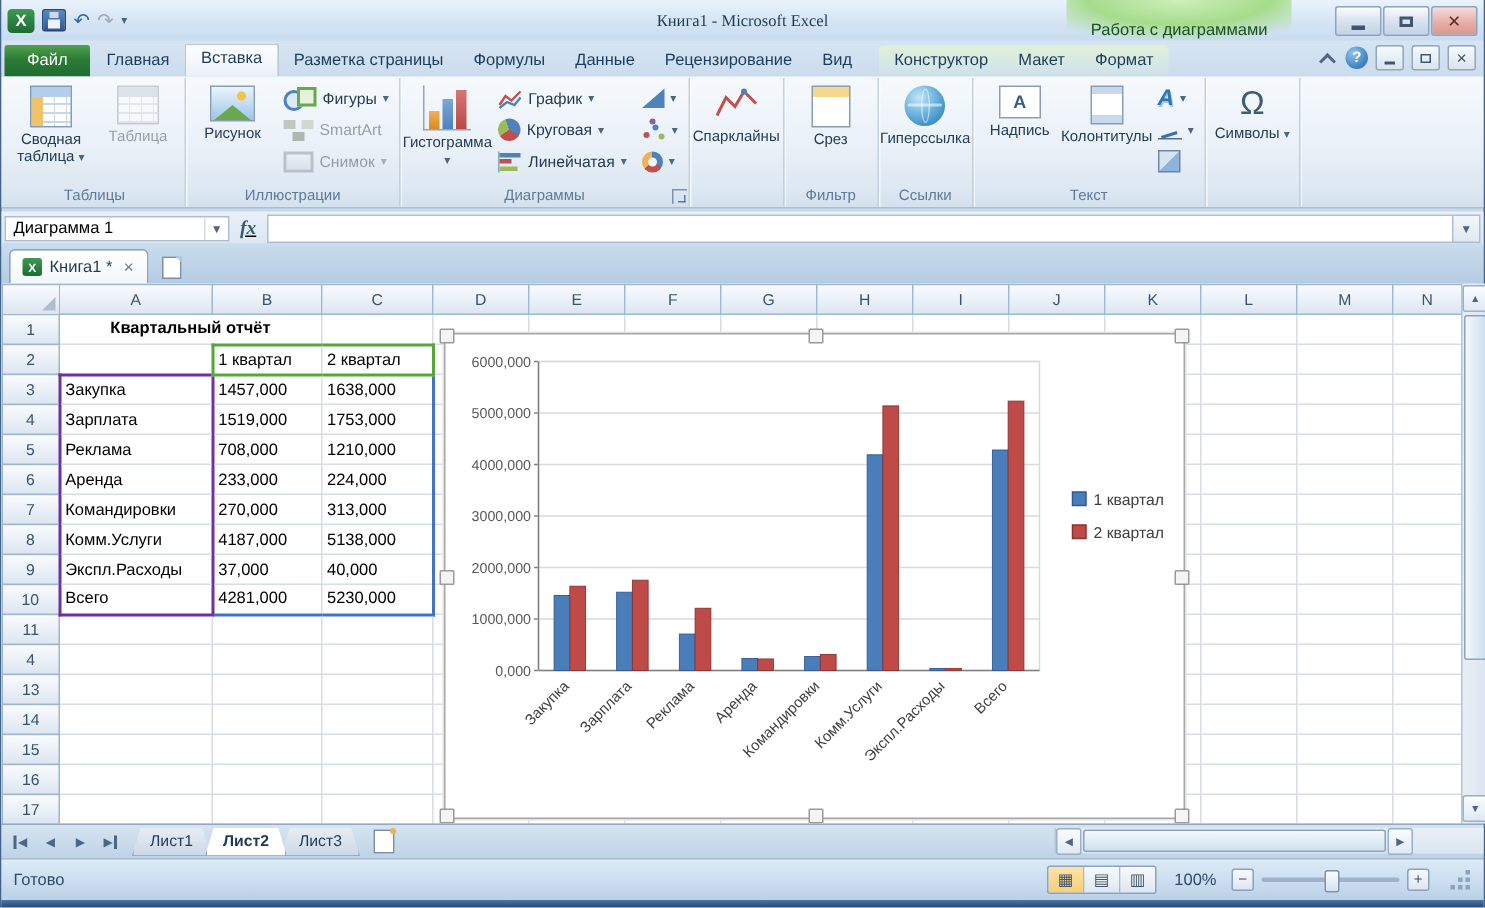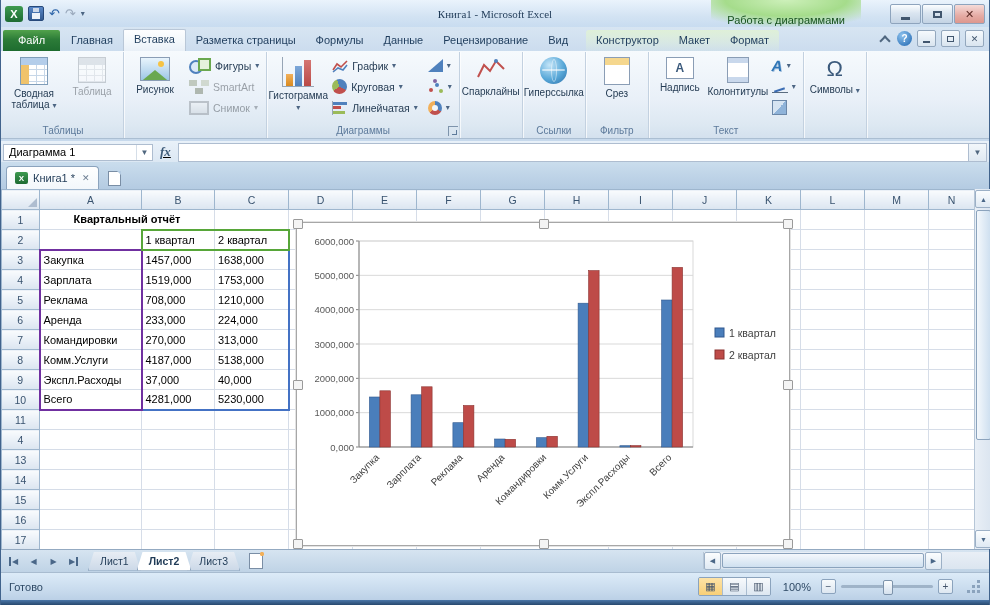--- a/index.html
+++ b/index.html
@@ -279,20 +279,21 @@
             <span class="i-smart icon"></span>
             <span>SmartArt</span>
           </div>
           <div class="smbtn disabled">
             <span class="i-snap icon"></span>
             <span>Снимок</span>
             <span class="dd">▾</span>
           </div>
         </div>
       </div>
+      <div class="rg-label">Иллюстрации</div>
     </div>
 
     <div class="rgroup">
       <div class="rg-body">
         <div class="bigbtn">
           <span class="i-colchart icon">
               <span class="cb1"></span>
               <span class="cb2"></span>
               <span class="cb3"></span>
             </span>
@@ -349,35 +350,35 @@
             </svg>
           <span class="lbl">Спарклайны</span>
         </div>
       </div>
       <div class="rg-label"></div>
     </div>
 
     <div class="rgroup">
       <div class="rg-body">
         <div class="bigbtn">
-          <span class="i-globe icon"></span>
-          <span class="lbl">Гиперссылка</span>
-        </div>
-      </div>
-      <div class="rg-label">Ссылки</div>
+          <span class="i-slicer icon"></span>
+          <span class="lbl">Срез</span>
+        </div>
+      </div>
+      <div class="rg-label">Фильтр</div>
     </div>
 
     <div class="rgroup">
       <div class="rg-body">
         <div class="bigbtn">
-          <span class="i-slicer icon"></span>
-          <span class="lbl">Срез</span>
-        </div>
-      </div>
-      <div class="rg-label">Фильтр</div>
+          <span class="i-globe icon"></span>
+          <span class="lbl">Гиперссылка</span>
+        </div>
+      </div>
+      <div class="rg-label">Ссылки</div>
     </div>
 
     <div class="rgroup">
       <div class="rg-body">
         <div class="bigbtn">
           <span class="i-textbox icon">A</span>
           <span class="lbl">Надпись</span>
         </div>
         <div class="bigbtn">
           <span class="i-hf icon"></span>

